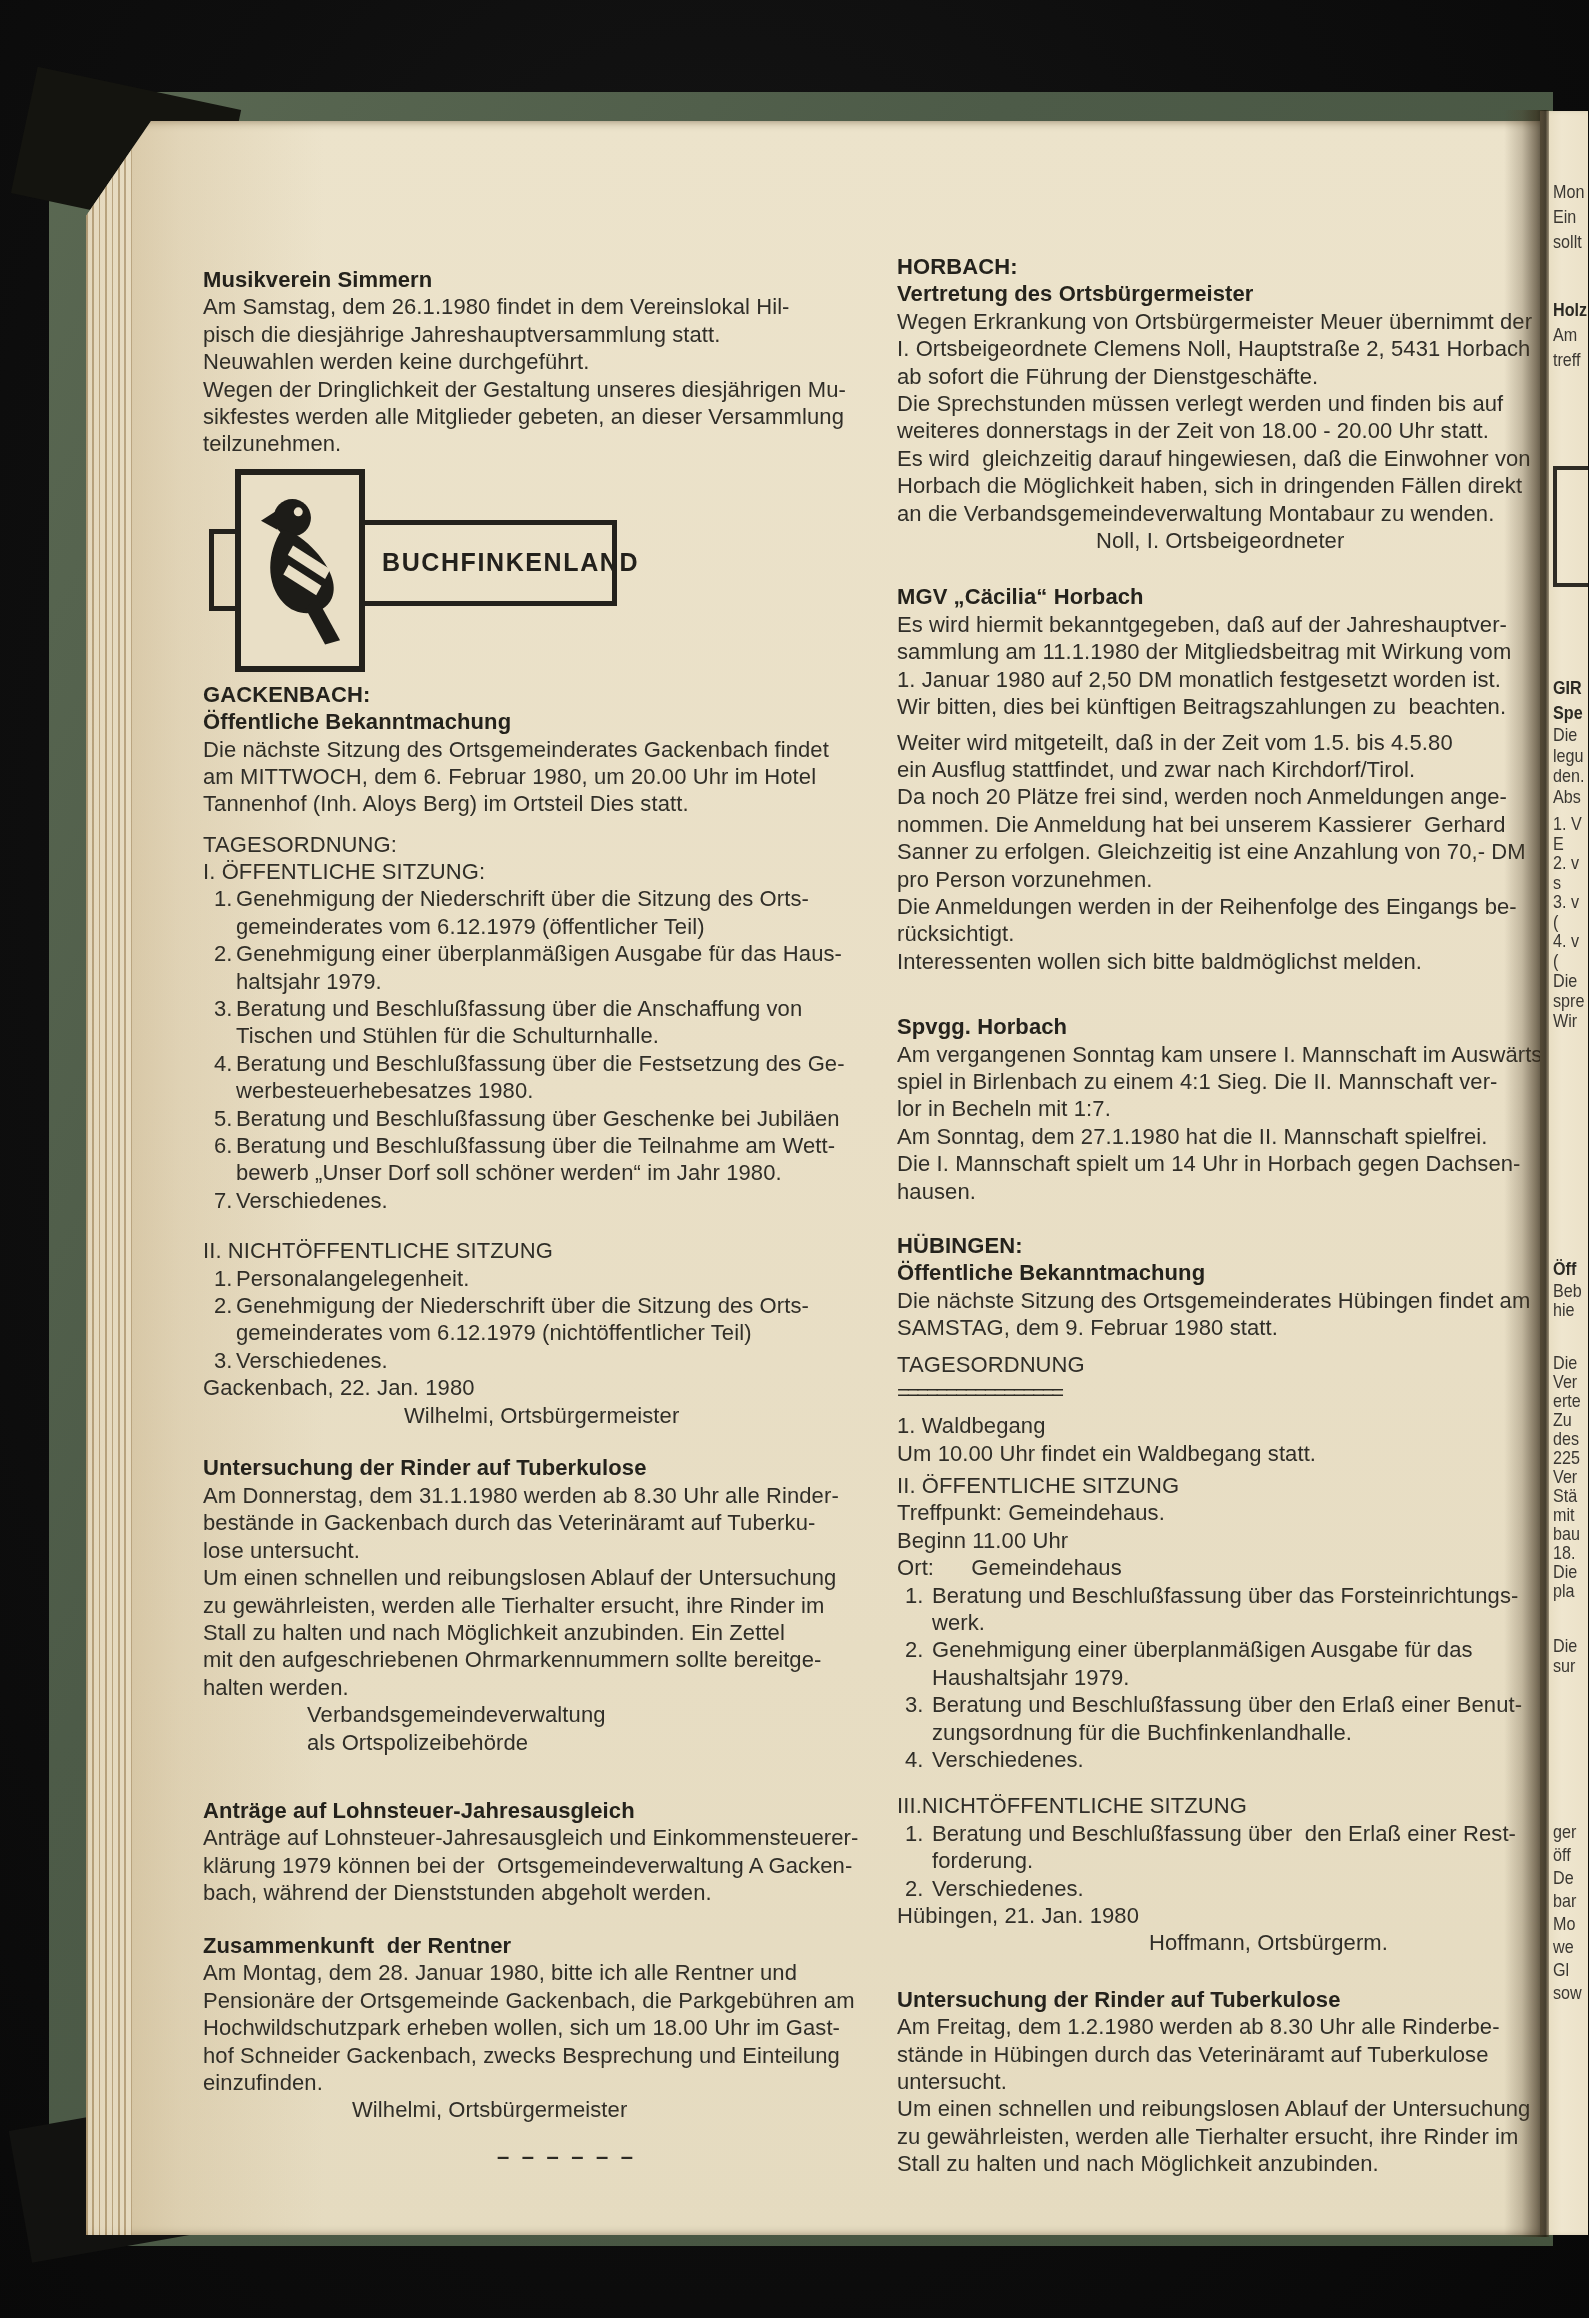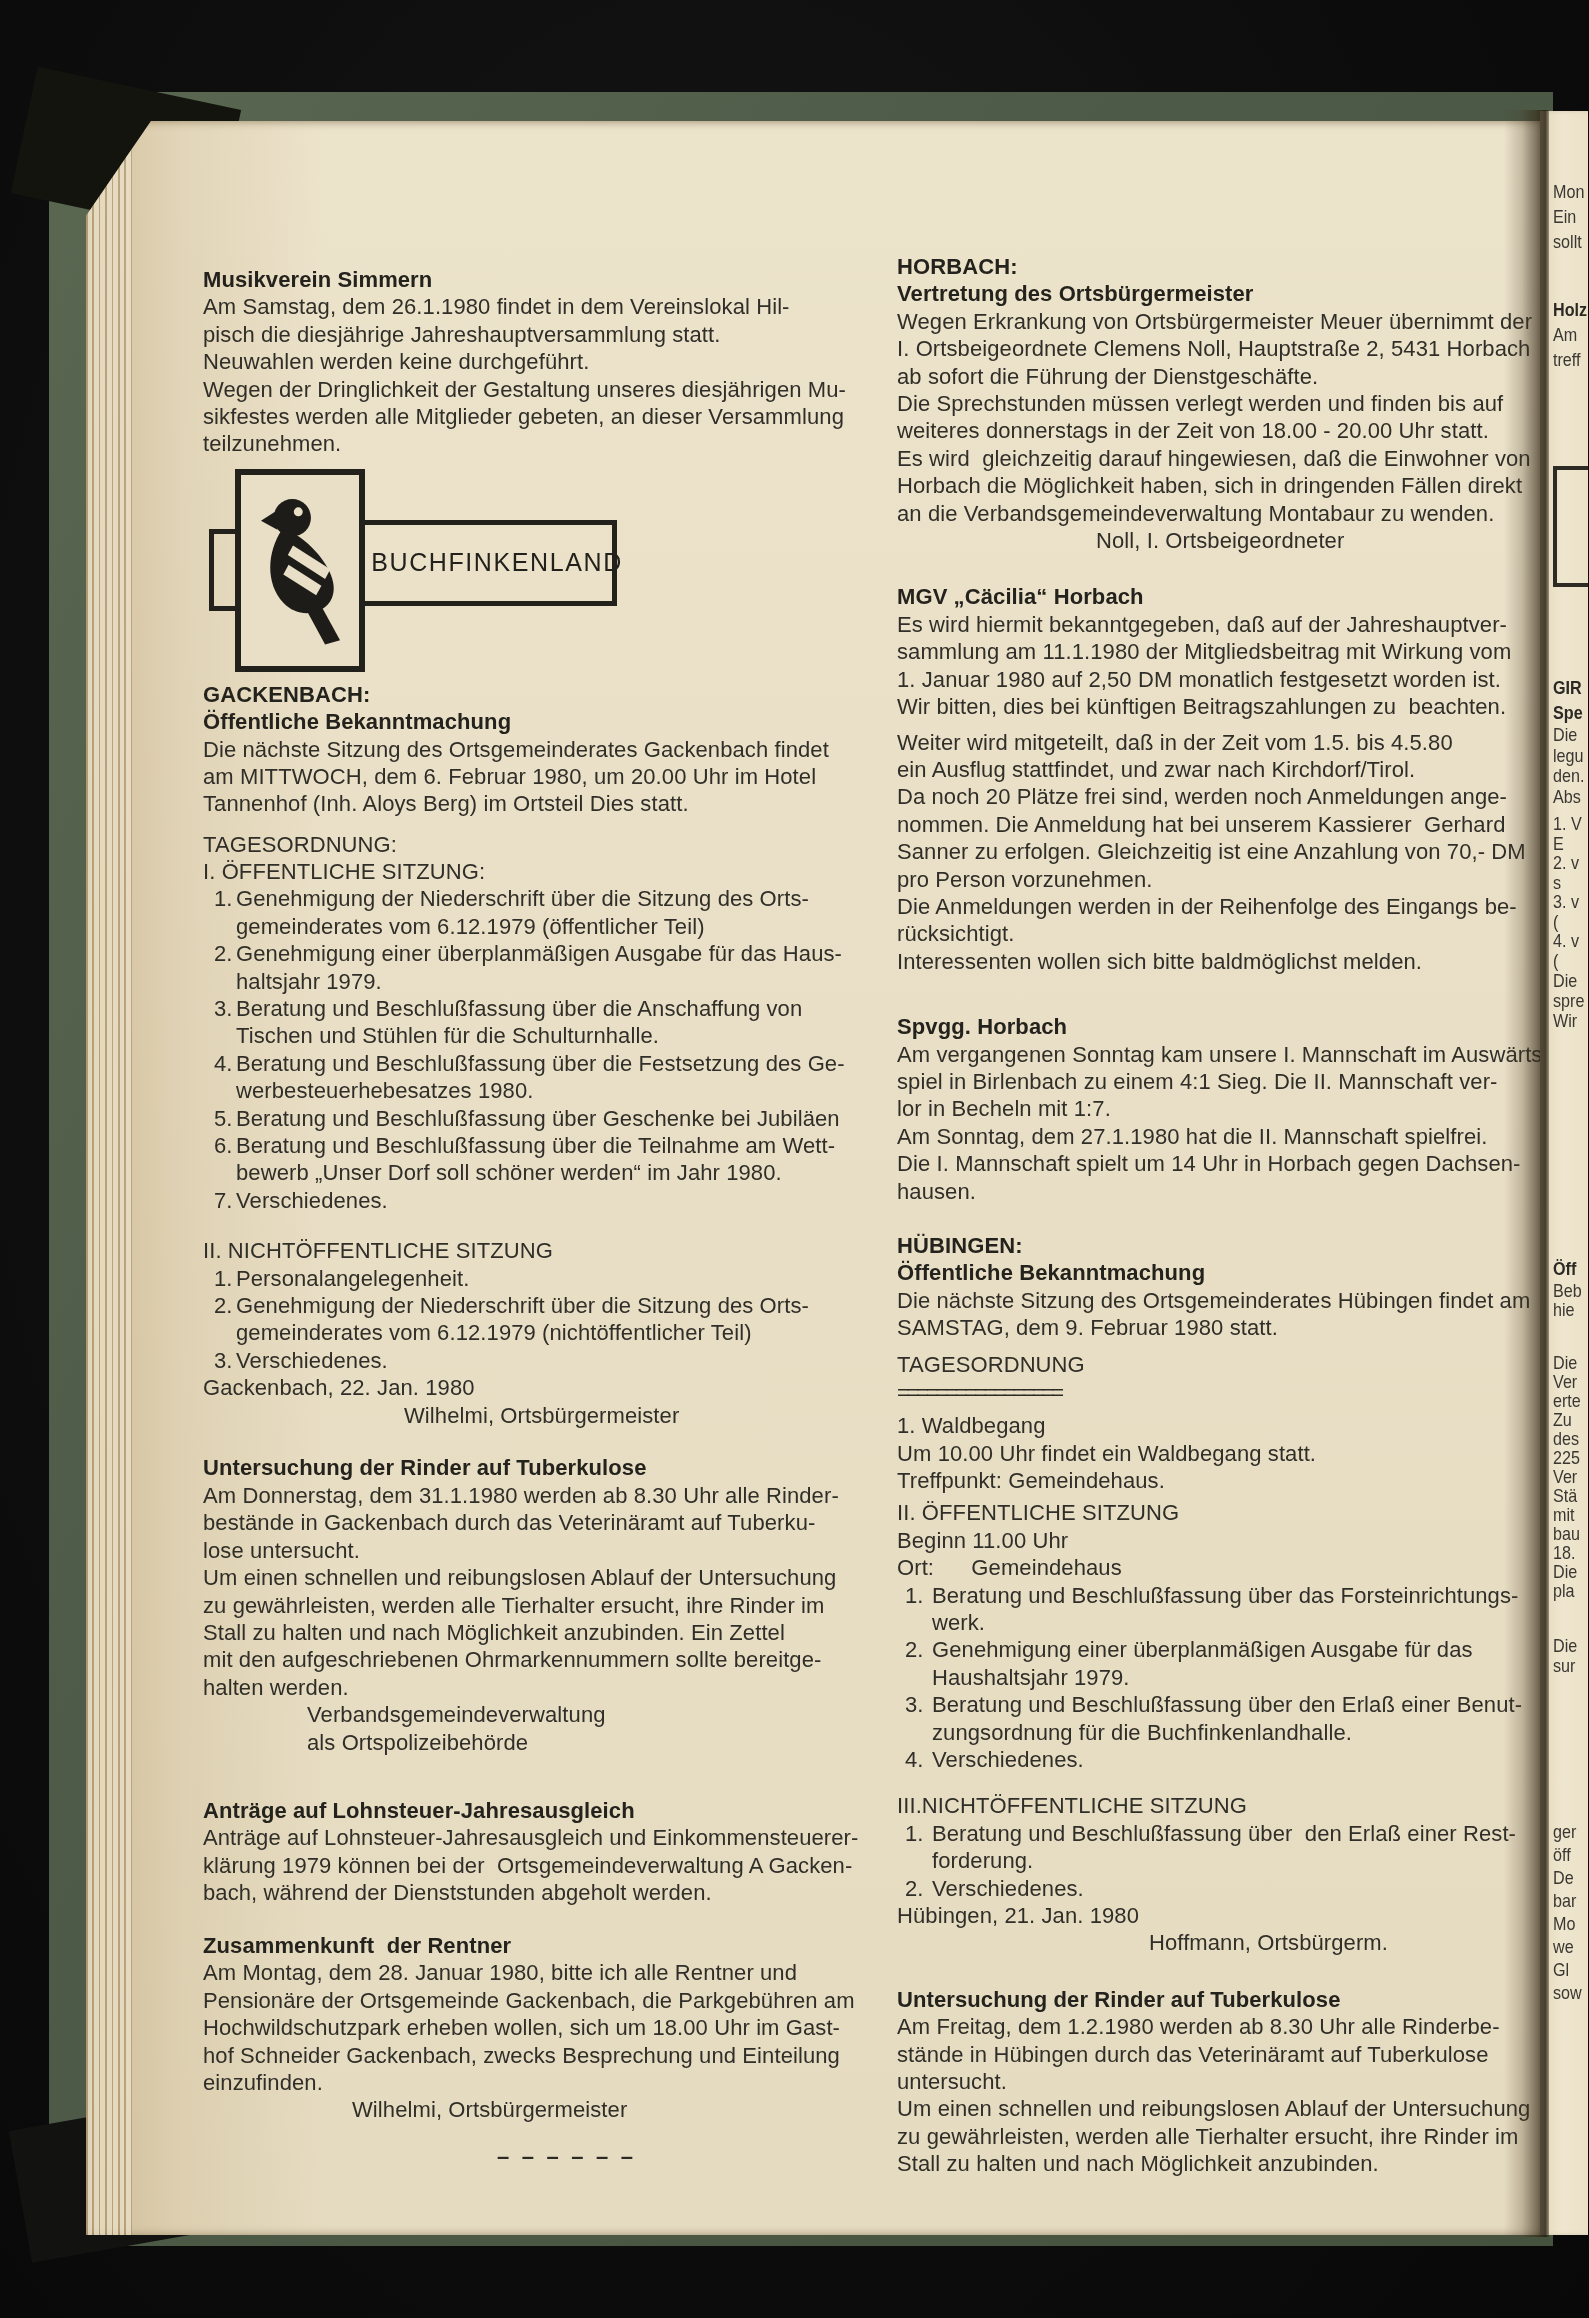--- a/index.html
+++ b/index.html
@@ -52,21 +52,21 @@
   .col-right .item .num{flex:0 0 27px;}
   .rule-eq{letter-spacing:-3.2px;color:#2c2a24;}
   .divider{font-weight:700;letter-spacing:3.2px;color:#2c2a24;}
 
   
   .logo{position:relative;height:196px;margin-top:11px;}
   .logo-tab{position:absolute;left:6.4px;top:60px;width:40px;height:72px;border:5.6px solid #23211c;}
   .logo-birdbox{position:absolute;left:32px;top:0;width:118px;height:191px;border:6.4px solid #23211c;
     background:#e9dfc6;z-index:2;display:flex;align-items:center;justify-content:center;}
   .logo-banner{position:absolute;left:145px;top:51px;width:259px;height:76px;border:5.6px solid #23211c;
-    z-index:1;display:flex;align-items:center;justify-content:center;}
+    z-index:1;display:flex;align-items:center;justify-content:flex-start;font-weight:bold;}
   .logo-banner span{font-size:25px;letter-spacing:1.6px;color:#23211c;padding-left:29px;}
 
   
   .frag{position:absolute;left:12.7px;font-size:19px;color:#3a3732;white-space:pre;
     transform:scaleX(.85);transform-origin:left top;}
   .frag.b{font-weight:700;color:#2b2923;}
   .next-box{position:absolute;left:12.7px;top:355px;width:56px;height:113px;border:4.8px solid #2e2b24;}
 </style>
 </head>
 <body>
@@ -255,22 +255,22 @@
 
       <div style="margin-top:27px;">
         <div class="h pre">HÜBINGEN:</div>
         <div class="h pre">Öffentliche Bekanntmachung</div>
         <div class="pre">Die nächste Sitzung des Ortsgemeinderates Hübingen findet am
 SAMSTAG, dem 9. Februar 1980 statt.</div>
         <div class="pre" style="margin-top:9.5px;">TAGESORDNUNG</div>
         <div class="pre rule-eq">=================</div>
         <div class="pre" style="margin-top:6.4px;">1. Waldbegang</div>
         <div class="pre">Um 10.00 Uhr findet ein Waldbegang statt.</div>
+        <div class="pre" style="margin-top:4.8px;">II. ÖFFENTLICHE SITZUNG</div>
         <div class="pre">Treffpunkt: Gemeindehaus.</div>
-        <div class="pre" style="margin-top:4.8px;">II. ÖFFENTLICHE SITZUNG</div>
         <div class="pre">Beginn 11.00 Uhr</div>
         <div class="pre">Ort:&nbsp;&nbsp;&nbsp;&nbsp;&nbsp;&nbsp;Gemeindehaus</div>
         <div class="items">
           <div class="item">
               <span class="num">1.</span>
               <span class="txt">Beratung und Beschlußfassung über das Forsteinrichtungs-
 werk.</span>
             </div>
           <div class="item">
               <span class="num">2.</span>

